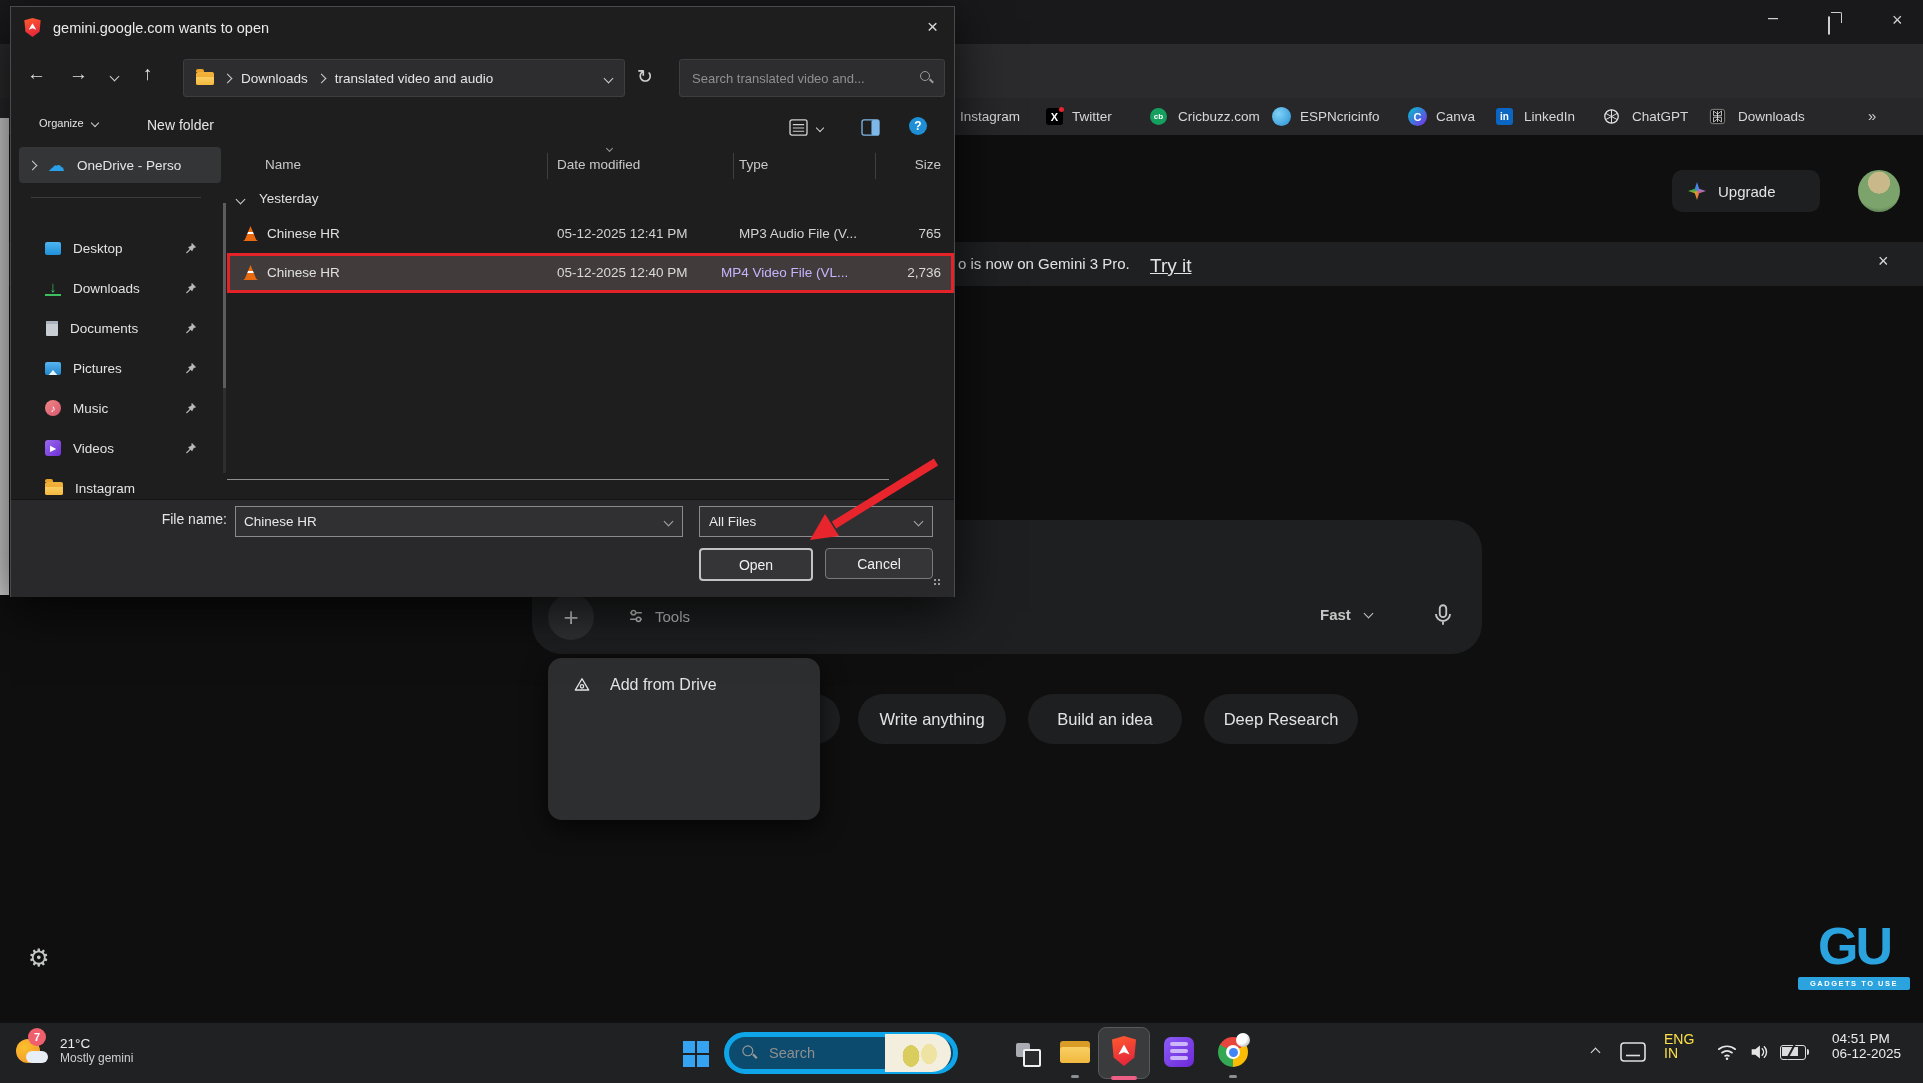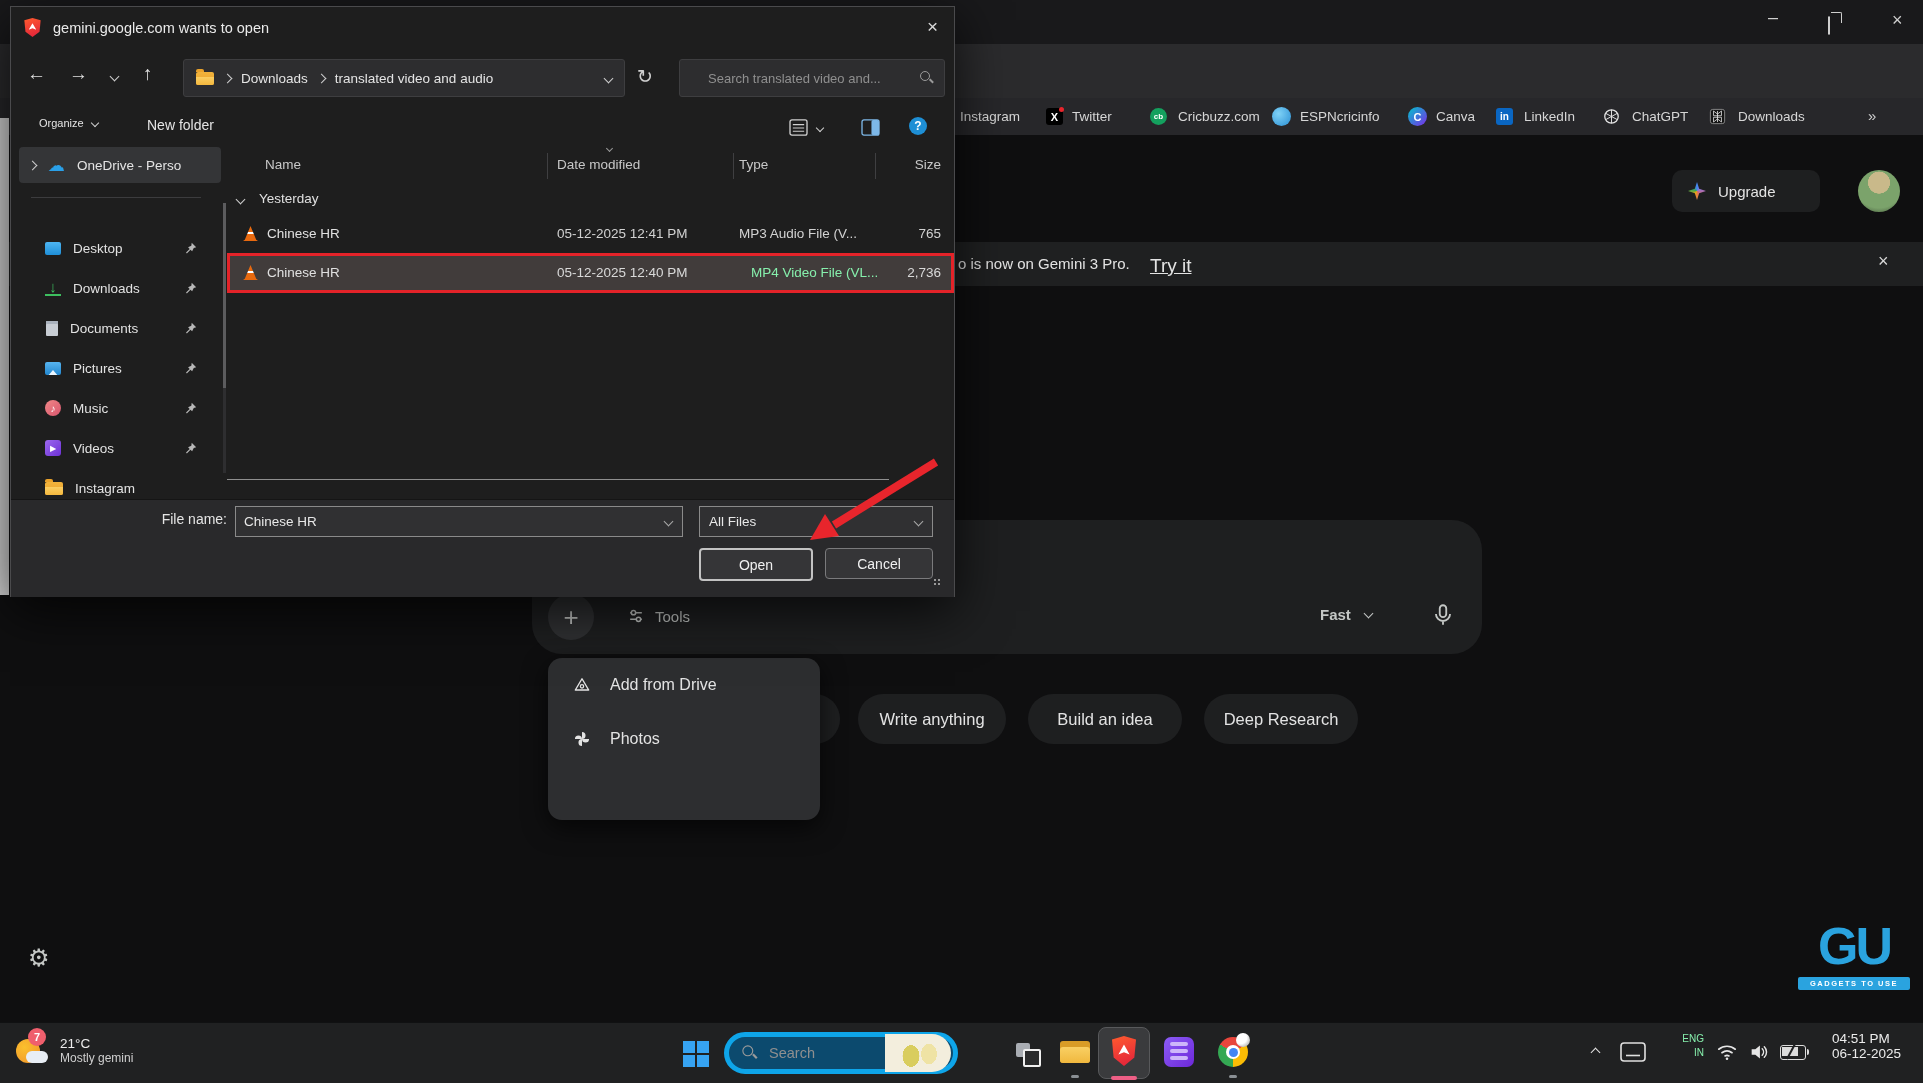--- a/index.html
+++ b/index.html
@@ -58,21 +58,21 @@
   .sb-item{position:absolute;left:8px;width:202px;height:30px;display:flex;align-items:center;gap:12px;font-size:13.5px;color:#e2e2e2;}
   .hdr{font-size:13.5px;color:#c8c8c8;}
   .cell{font-size:13.5px;color:#e0e0e0;white-space:nowrap;}
   .combo{background:#303032;border:1px solid #8a8a8a;display:flex;align-items:center;font-size:13.5px;color:#e8e8e8;}
   .btn{display:flex;align-items:center;justify-content:center;font-size:14px;color:#f0f0f0;border-radius:4px;background:#353537;}
   input{background:transparent;border:none;outline:none;color:#e8e8e8;font-family:inherit;}
   input::placeholder{color:#8f8f8f;}
   
   .taskbar{left:0;top:1022px;width:1923px;height:61px;background:#202122;border-top:1px solid #101112;z-index:80;}
   .runner{position:absolute;width:8px;height:3px;border-radius:2px;background:#8a8f94;}
-  .tray-txt{font-size:10px;color:#86efac;line-height:14px;text-align:right;}
+  .tray-txt{font-size:14px;color:#fde047;line-height:14px;text-align:left;}
   svg{display:block;}
 </style>
 </head>
 <body>
 
 <div class="screen">
 
   <div class="abs titlebar">
     <span class="abs winbtn" style="left:1768px;top:8px;">–</span>
     <span class="abs restore" style="left:1828px;top:17px;"></span>
@@ -189,26 +189,20 @@
   <div class="abs chip" style="left:1204px;width:154px;">Deep Research</div>
 
   <div class="abs menu">
     <div class="menu-row">
       <svg width="20" height="20" viewBox="0 0 24 24">
         <path d="M12 4.5L20 18H4z" fill="none" stroke="#e3e3e3" stroke-width="1.7" stroke-linejoin="round"></path>
         <circle cx="12" cy="13.6" r="2" fill="none" stroke="#e3e3e3" stroke-width="1.5"></circle>
       </svg>
       <span>Add from Drive</span>
     </div>
-    <div class="menu-row">
-      <svg width="20" height="20" viewBox="0 0 24 24">
-        <path d="M12 12H3.5a4.25 4.25 0 0 1 8.5 0zM12 12V3.5a4.25 4.25 0 0 1 0 8.5zM12 12h8.5a4.25 4.25 0 0 1-8.5 0zM12 12v8.5a4.25 4.25 0 0 1 0-8.5z" fill="#e3e3e3"></path>
-      </svg>
-      <span>Photos</span>
-    </div>
   </div>
 
   <span class="abs" style="left:28px;top:944px;font-size:24px;color:#c4c7c5;z-index:10;">⚙</span>
 
   <div class="abs" style="left:1798px;top:918px;width:112px;z-index:10;text-align:center;">
     <div style="font-size:52px;font-weight:800;color:#2aa3df;letter-spacing:-3px;line-height:56px;">GU</div>
     <div style="margin-top:3px;background:#2aa3df;border-radius:2px;height:13px;display:flex;align-items:center;justify-content:center;">
       <span style="font-size:7.5px;color:#fff;letter-spacing:1.5px;font-weight:bold;">GADGETS TO USE</span>
     </div>
   </div>
@@ -231,21 +225,21 @@
       <span class="folder"></span>
       <span class="chev r"></span>
       <span style="font-size:13.5px;">Downloads</span>
       <span class="chev r"></span>
       <span style="font-size:13.5px;">translated video and audio</span>
       <span class="chev d" style="margin-left:auto;"></span>
     </div>
     <span class="abs" style="left:626px;top:58px;font-size:19px;color:#d0d0d0;">↻</span>
 
     <div class="abs dlg-box flex" style="left:668px;top:52px;width:266px;height:38px;padding:0 10px;box-sizing:border-box;">
-      <input style="width: 215px; font-size: 13px; margin-left: 16px;" placeholder="Search translated video and...">
+      <input style="width: 215px; font-size: 13px;" placeholder="Search translated video and...">
       <span class="mag" style="margin-left:auto;"></span>
     </div>
 
     
     <div class="abs flex" style="left:28px;top:110px;gap:8px;">
       <span style="font-size:11px;">Organize</span>
       <span class="chev d" style="width:5px;height:5px;"></span>
     </div>
     <span class="abs" style="left:136px;top:110px;font-size:14px;">New folder</span>
     <svg class="abs" style="left:778px;top:112px;" width="19" height="17" viewBox="0 0 20 18">
@@ -341,21 +335,21 @@
       <span class="abs cell" style="left:330px;top:7px;color:#d2d2d2;">05-12-2025 12:41 PM</span>
       <span class="abs cell" style="left:512px;top:7px;color:#d2d2d2;">MP3 Audio File (V...</span>
       <span class="abs cell" style="left:652px;top:7px;width:62px;text-align:right;color:#d2d2d2;">765</span>
     </div>
 
     
     <div class="abs" style="left:216px;top:246px;width:727px;height:40px;background:#413c3b;border:3px solid #e42329;box-sizing:border-box;">
       <span class="cone abs" style="left:13px;top:9px;"></span>
       <span class="abs cell" style="left:37px;top:9px;">Chinese HR</span>
       <span class="abs cell" style="left:327px;top:9px;color:#d9d9d9;">05-12-2025 12:40 PM</span>
-      <span class="abs cell" style="left:521px;top:9px;color:#86efac;">MP4 Video File (VL...</span>
+      <span class="abs cell" style="left:491px;top:9px;color:#c4b5fd;">MP4 Video File (VL...</span>
       <span class="abs cell" style="left:649px;top:9px;width:62px;text-align:right;color:#d9d9d9;">2,736</span>
     </div>
 
     <div class="abs" style="left:216px;top:472px;width:662px;height:1px;background:#8f8f8f;"></div>
 
     
     <div class="abs" style="left:0;top:492px;width:943px;height:97px;background:#29292b;border-top:1px solid #151515;">
       <span class="abs" style="left:120px;top:11px;width:96px;text-align:right;font-size:14px;">File name:</span>
       <div class="abs combo" style="left:224px;top:6px;width:446px;height:29px;">
         <input style="padding: 0px 8px; width: 400px; font-size: 13.5px;" value="Chinese HR">

